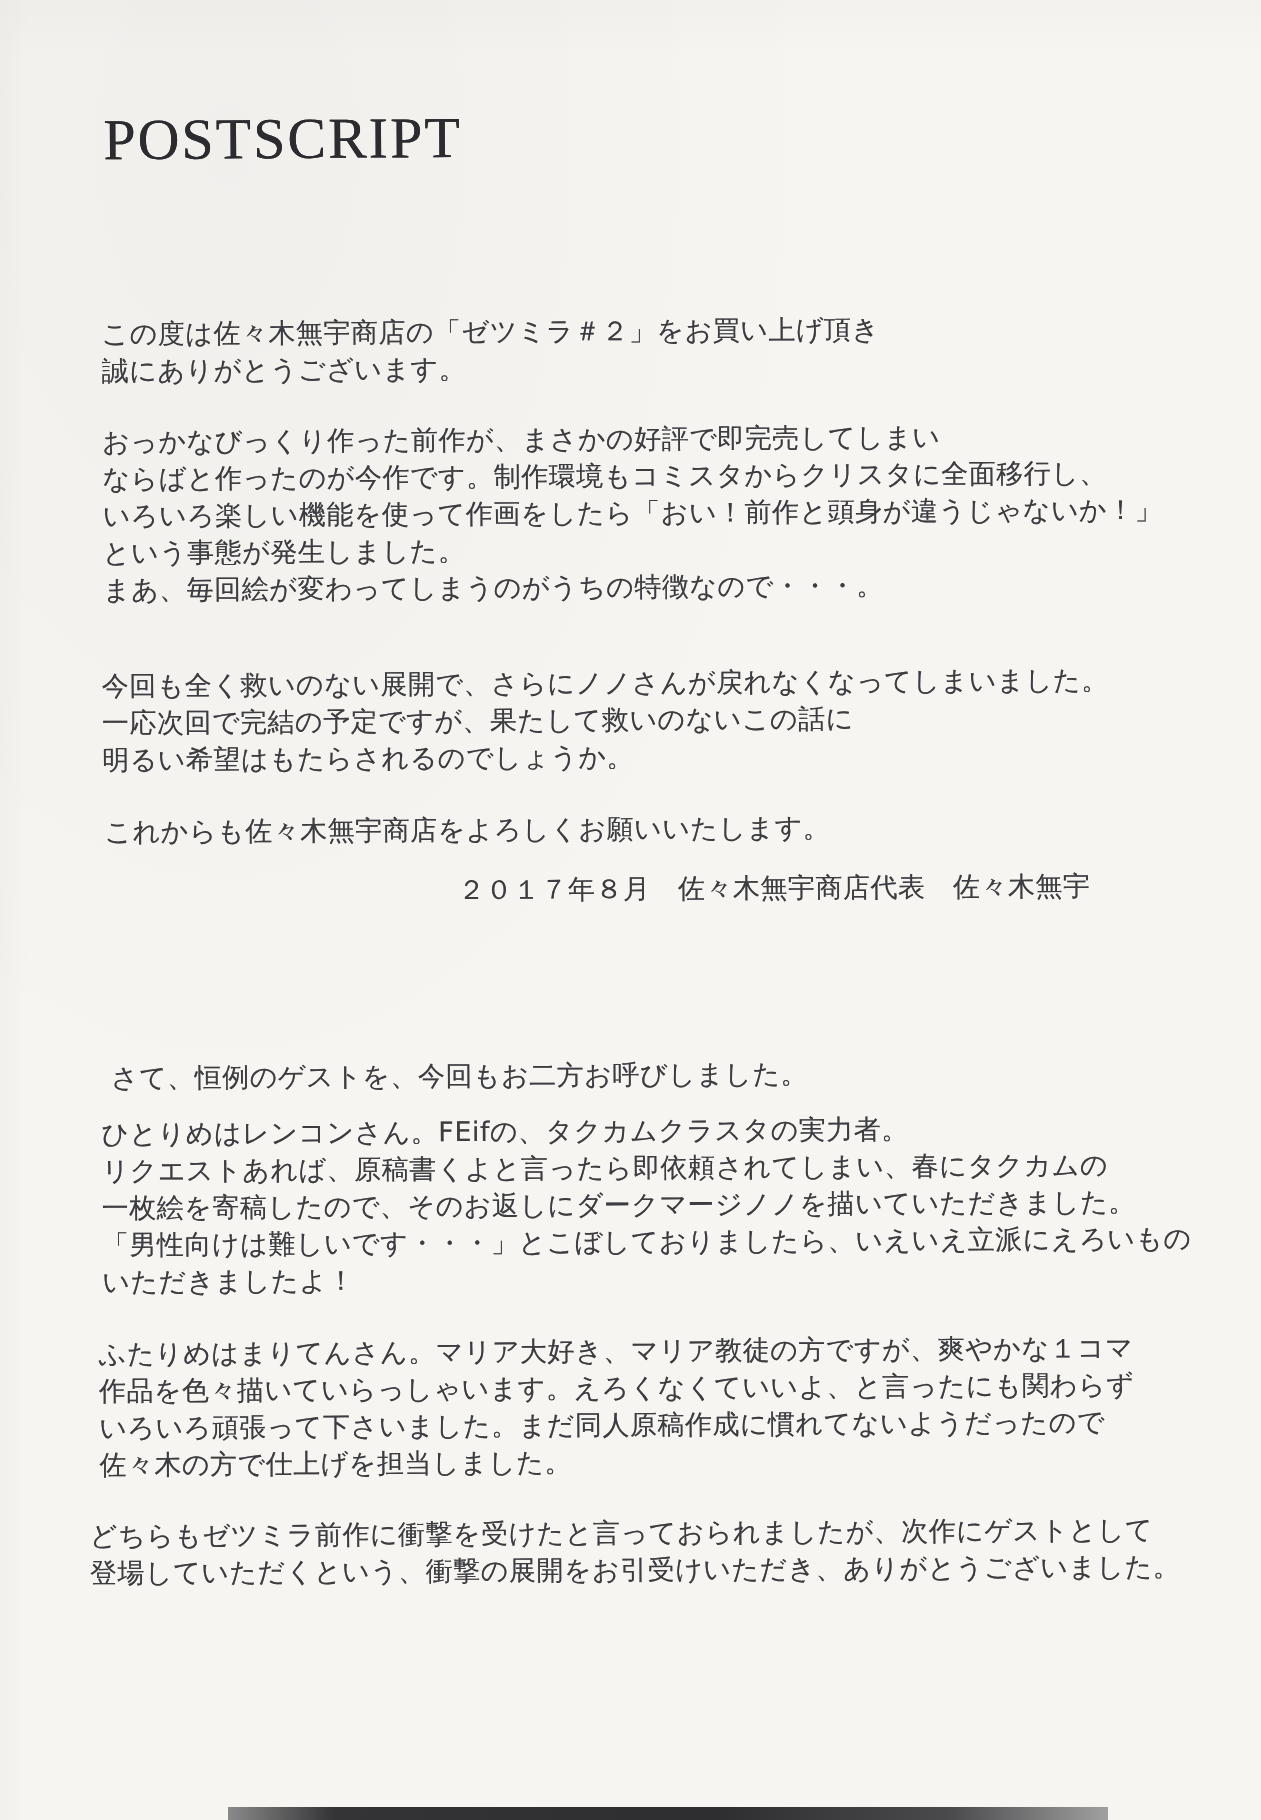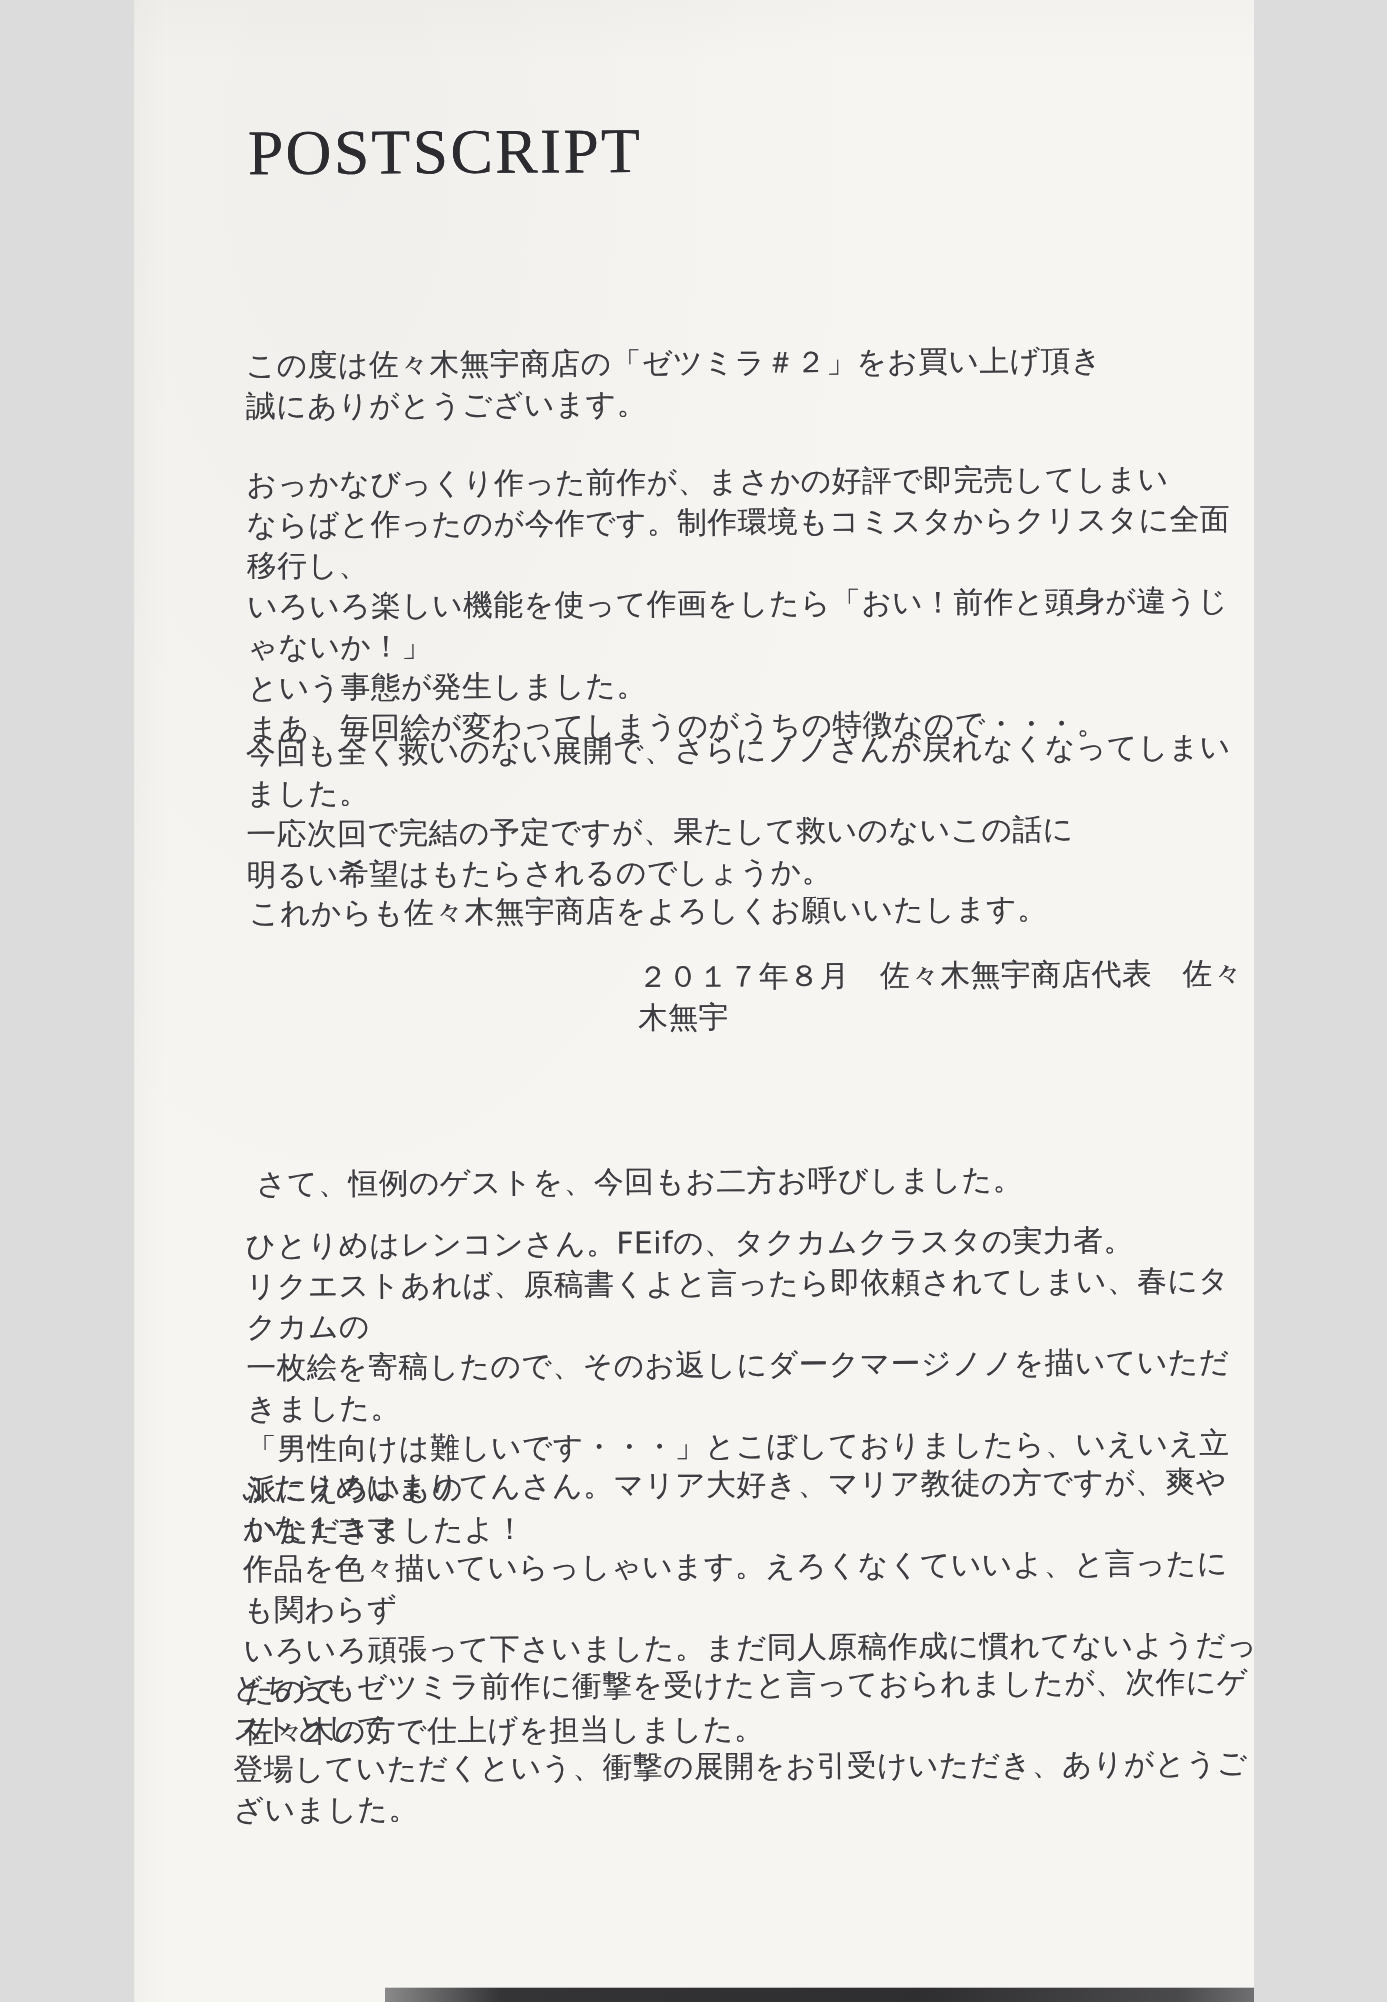--- a/index.html
+++ b/index.html
@@ -1,18 +1,18 @@
 <!DOCTYPE html>
 <html><head>
 <meta charset="utf-8">
 <style>
   html, body { margin: 0; padding: 0; background: #dcdcdc; }
   .page {
     position: relative;
-    width: 1018px;
+    width: 1261px;
     height: 1820px;
     margin: 0 auto;
     background: #f6f5f2;
     overflow: hidden;
     font-family: "DejaVu Sans", sans-serif;
   }
   
   .page::before {
     content: "";
     position: absolute; inset: 0;

